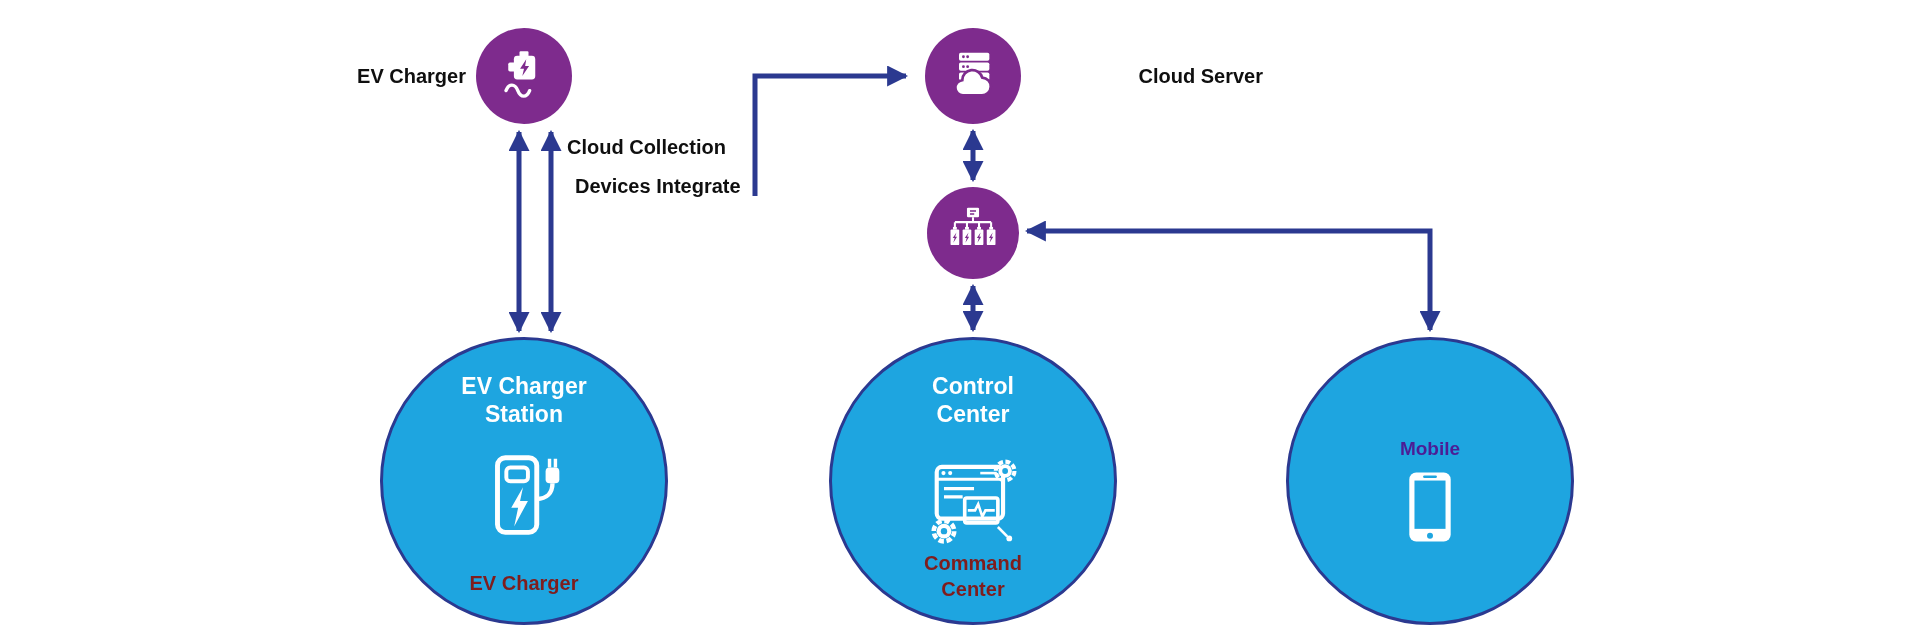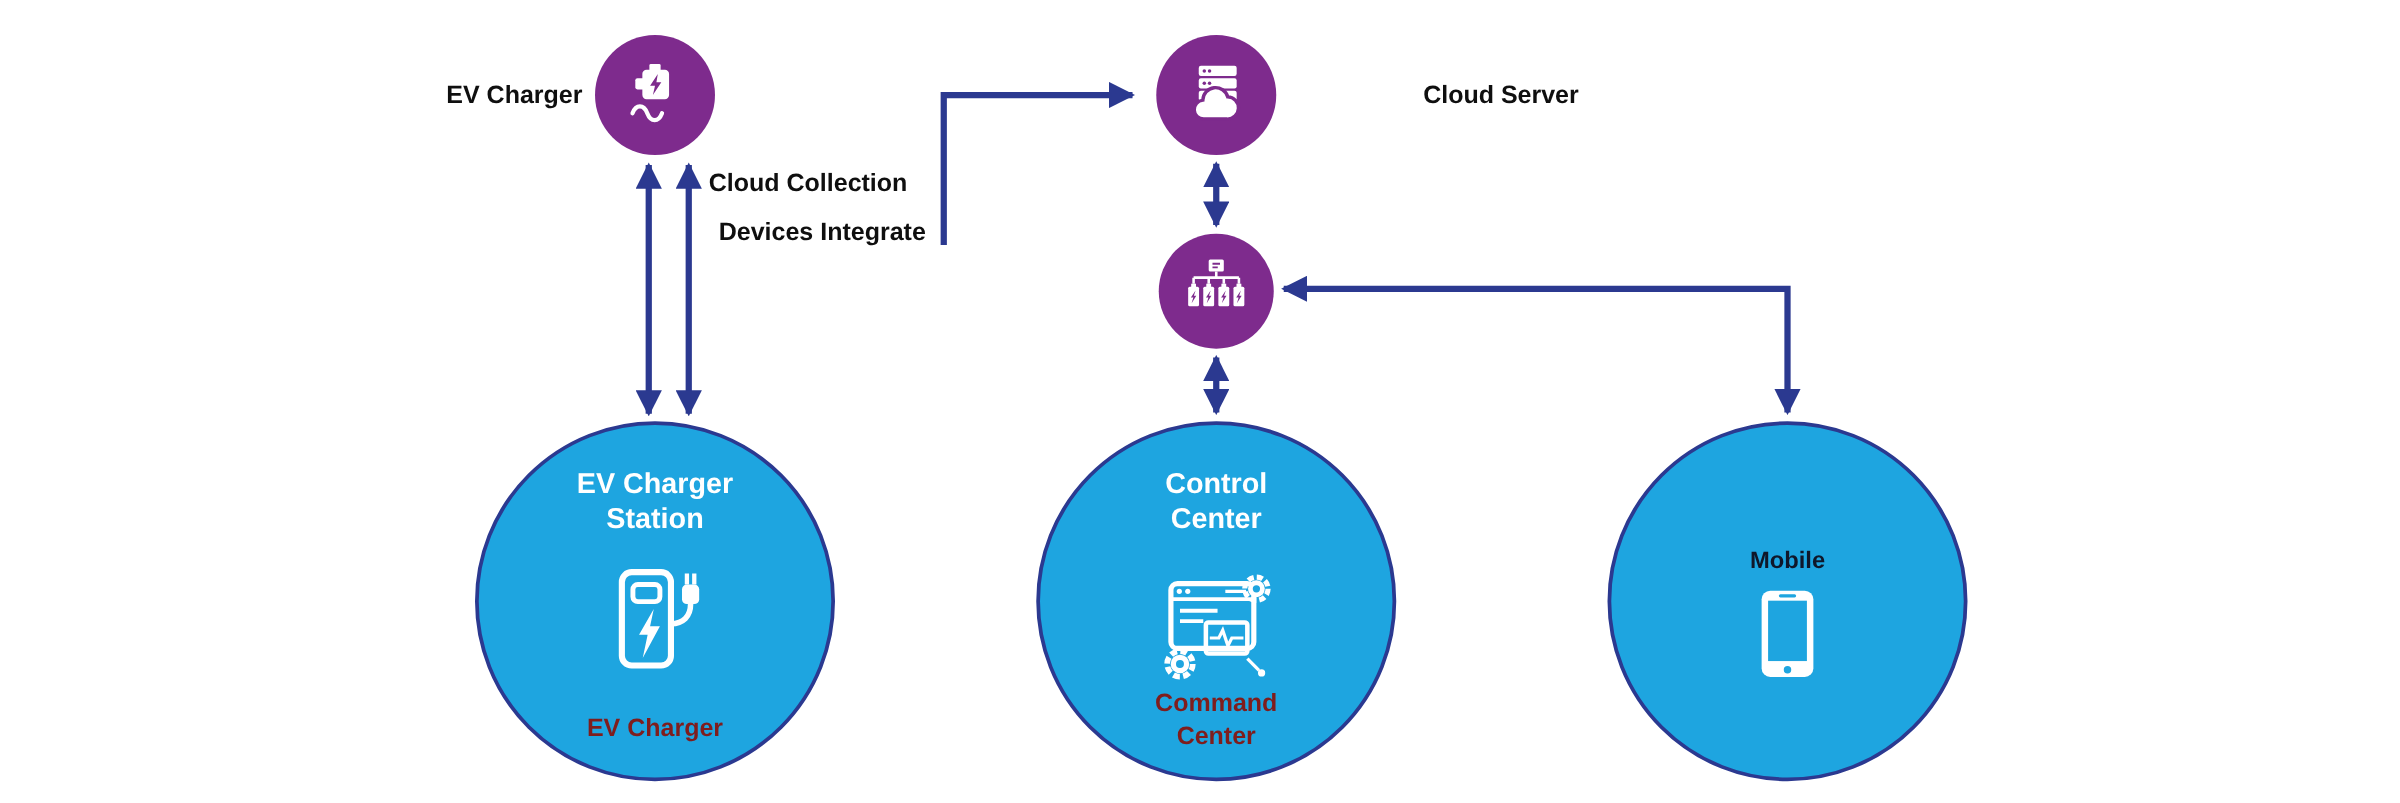--- a/index.html
+++ b/index.html
@@ -80,21 +80,21 @@
     display: flex;
     justify-content: center;
     gap: 34px;
   }
   .user-col {
     display: flex;
     flex-direction: column;
     align-items: center;
   }
   .user-col .dev-label {
-    color: #0f172a;
+    color: #4c1d95;
     font-size: 19px;
     font-weight: 700;
     margin-bottom: 10px;
   }
 </style>
 </head>
 <body>
 
 <div class="canvas">
 

